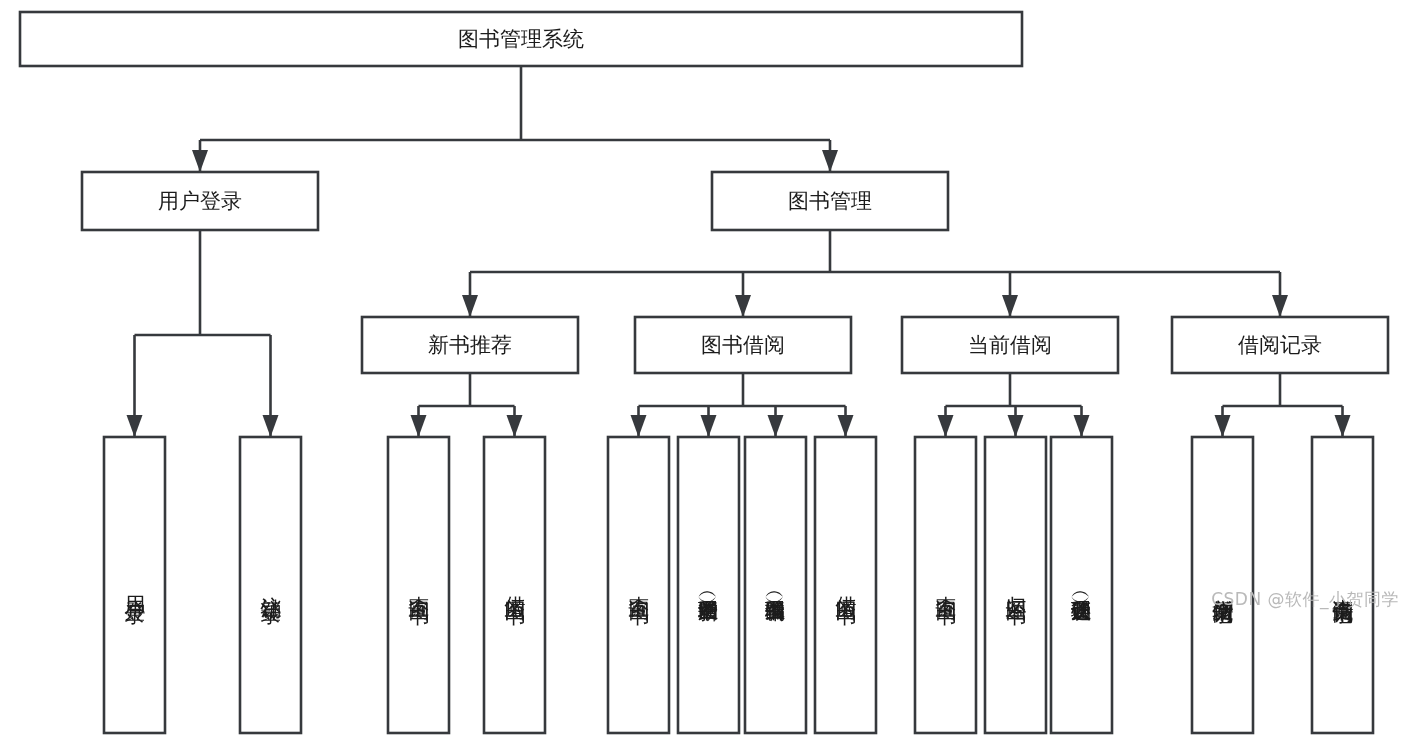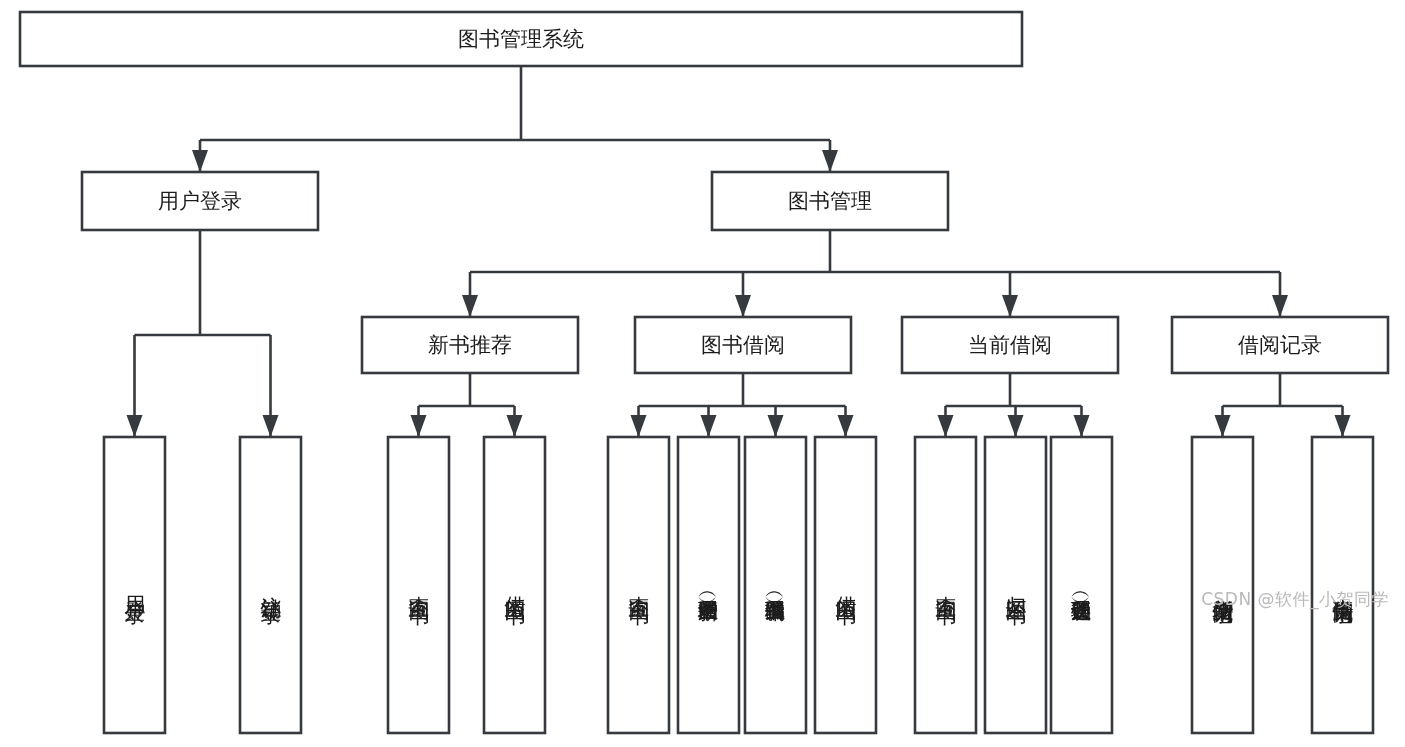--- a/index.html
+++ b/index.html
@@ -66,21 +66,21 @@
     text-align: center;
   }
   .vlabel-wrap {
     position: absolute;
     display: flex;
     align-items: center;
     justify-content: center;
   }
   .watermark {
     position: absolute;
-    right: 16px;
+    right: 6px;
     bottom: 4px;
     font-family: "DejaVu Sans", "Liberation Sans", sans-serif;
     font-size: 17px;
     color: #b9b9b9;
     white-space: nowrap;
     letter-spacing: 0.5px;
     margin-top: 30px;
   }
 </style>
 </head>

